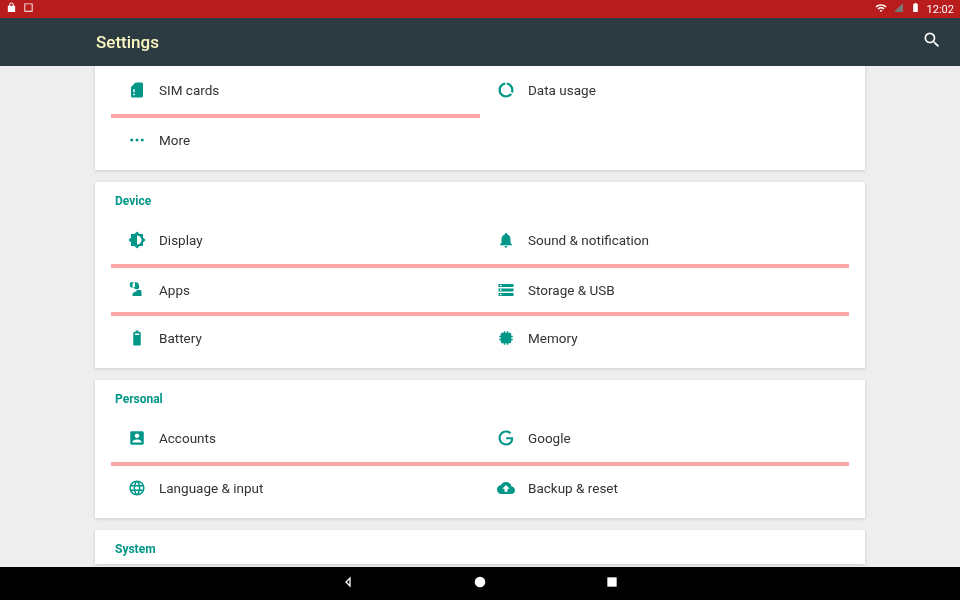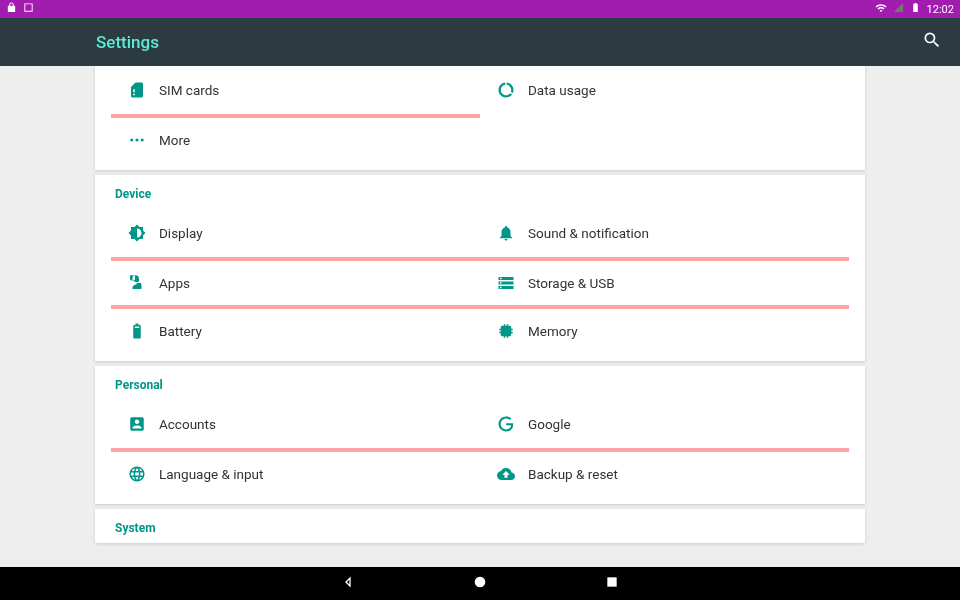--- a/index.html
+++ b/index.html
@@ -1,23 +1,23 @@
 <!DOCTYPE html>
 <html><head>
   <meta charset="utf-8">
   <style>
     * { margin:0; padding:0; box-sizing:border-box; font-family:Roboto,Arial,sans-serif }
     body { width:960px; height:600px; background:#eeeeee; overflow:hidden; position:relative }
-    .status-bar { height:18px; background:#a21caf; color:#fff; display:flex; align-items:center; justify-content:space-between; font-size:11px; padding:0 6px }
+    .status-bar { height:18px; background:#b91c1c; color:#fff; display:flex; align-items:center; justify-content:space-between; font-size:11px; padding:0 6px }
     .status-left,.status-right { display:flex; gap:6px; align-items:center }
-    .app-bar { height:48px; background:#2c3a41; color:#5eead4; display:flex; align-items:center; justify-content:space-between; padding:0 18px 0 96px }
+    .app-bar { height:48px; background:#2c3a41; color:#fef9c3; display:flex; align-items:center; justify-content:space-between; padding:0 18px 0 96px }
     .app-title { font-size:17px; font-weight:500 }
     .content { position:absolute; top:66px; left:0; right:0; bottom:33px; overflow-y:auto; background:#eeeeee }
     .content-inner { width:770px; margin:0 auto }
-    .card { background:#fff; box-shadow:0 1px 3px rgba(0,0,0,0.15); margin-bottom:5px }
+    .card { background:#fff; box-shadow:0 1px 3px rgba(0,0,0,0.15); margin-bottom:12px }
     .section-header { font-size:12px; color:#009688; font-weight:700; padding:12px 20px 8px }
     .grid { display:flex; flex-wrap:wrap; padding:0 16px 8px }
     .col { flex:0 0 50% }
     .item { display:flex; align-items:center; height:48px; cursor:pointer; padding:0 0 0 4px }
     .item + .item { border-top:4px solid #fca5a5 }
     .item-icon { width:44px; display:flex; justify-content:center; color:#009688 }
     .item-icon svg { width:18px; height:18px; fill:#009688 }
     .item-label { font-size:13.5px; color:#333 }
     .nav-bar { position:absolute; bottom:0; left:0; right:0; height:33px; background:#000; display:flex; justify-content:center; align-items:center; gap:116px }
     .nav-bar svg { width:16px; height:16px; fill:#fff; stroke:#fff }

